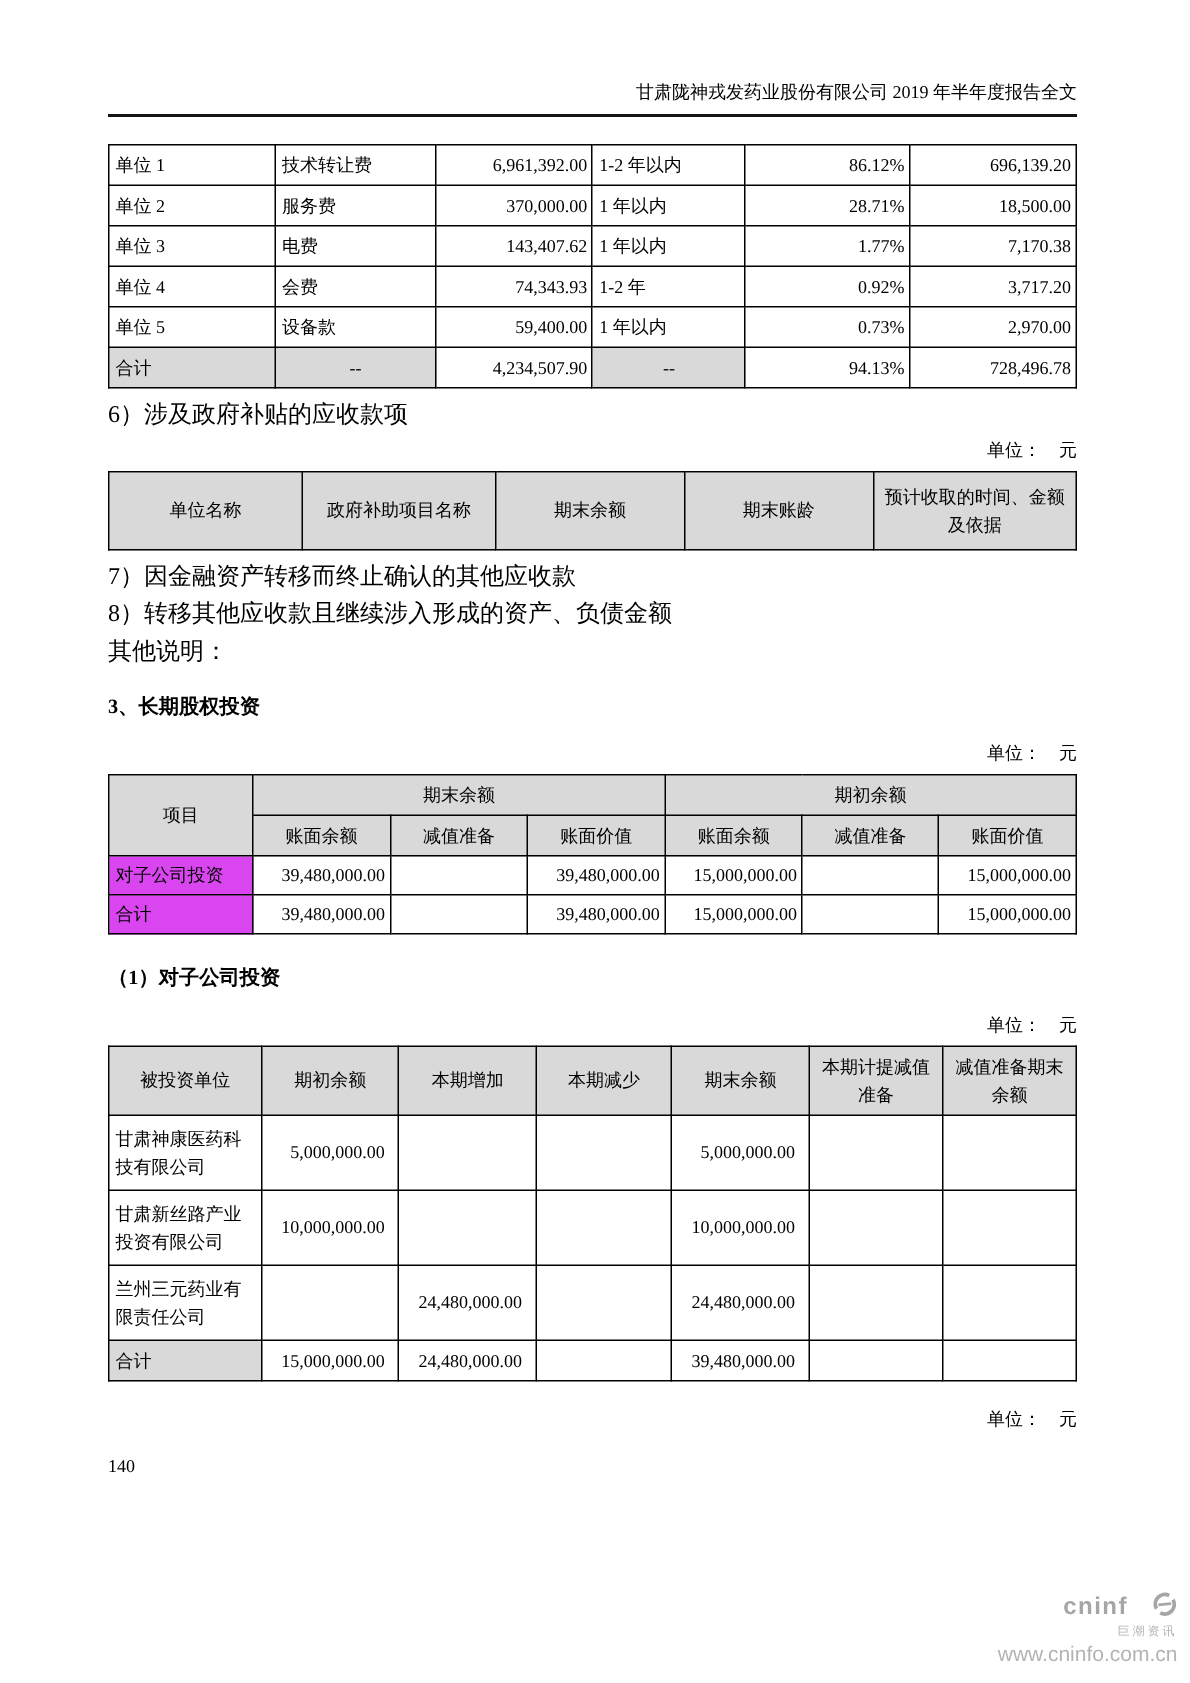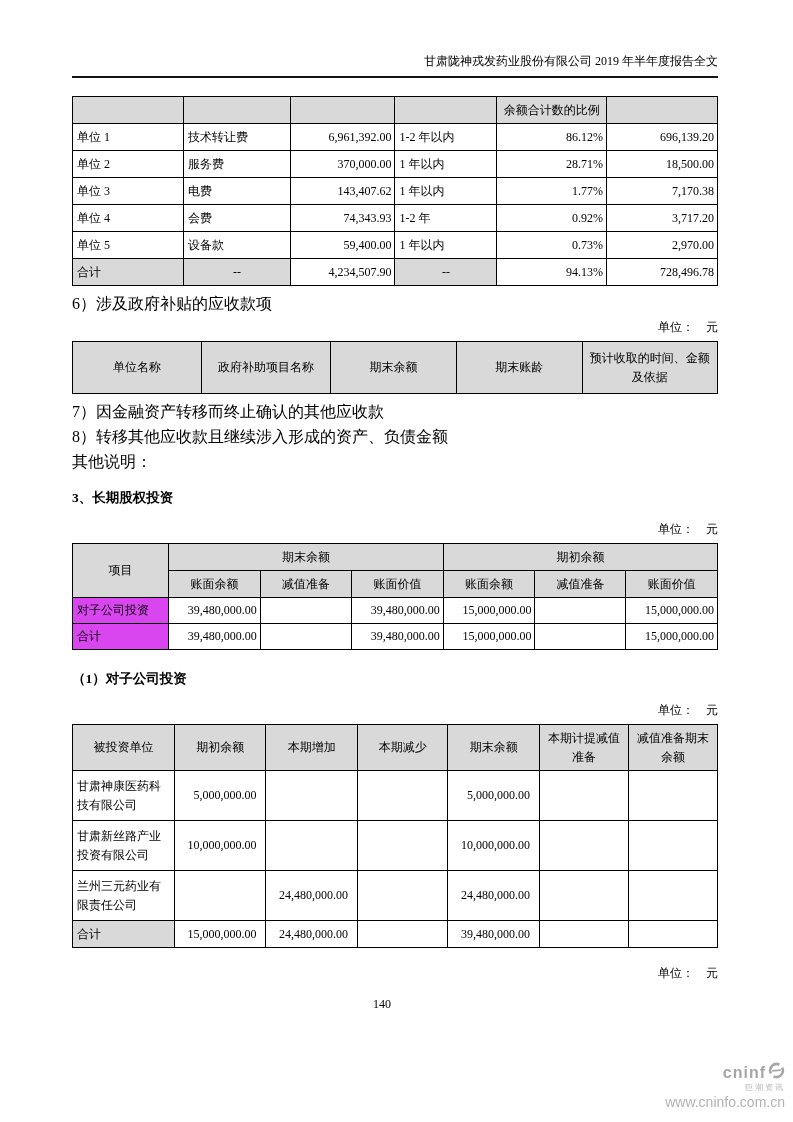--- a/index.html
+++ b/index.html
@@ -21,24 +21,24 @@
   .note{font-size:16px;margin:10px 0 0 0;line-height:15px}
   .unit{font-size:12px;text-align:right;margin:9px 0 6px;line-height:15px}
   .t2 tr{height:52px}
   .h3{font-size:13.5px;font-weight:bold;margin:20px 0 0 0;line-height:17px}
   .t3 tr.hr{height:27px}
   .t3 tr.dr{height:26px}
   .t4 tr.hr{height:46px}
   .t4 tr.dr{height:50px}
   .t4 tr.tot{height:27px}
   .t4 td.r{padding-right:9px}
-  .pagenum{font-size:12px;text-align:center;padding-right:26px;margin-top:16px}
+  .pagenum{font-size:12px;text-align:left;padding-right:26px;margin-top:16px}
   .logo{position:absolute;right:8px;bottom:12px;text-align:right;
         font-family:"Liberation Sans",sans-serif;color:#aaaaaa}
-  .logo .brand-line{display:flex;align-items:center;justify-content:flex-end;gap:2px}
+  .logo .brand-line{display:flex;align-items:center;justify-content:flex-end;gap:16px}
   .logo .brand{font-weight:bold;font-size:16px;letter-spacing:1px;color:#a6a6a6}
   .logo .cn{font-size:8px;letter-spacing:2px;color:#b3b3b3;margin-top:-1px}
   .logo .url{font-size:14px;color:#b3b3b3;margin-top:1px}
 </style>
 </head>
 <body>
 
 <div class="content">
 
   <div class="top-header">
@@ -48,28 +48,20 @@
   <table class="t1">
     <colgroup>
         <col style="width:17.2%">
         <col style="width:16.6%">
         <col style="width:16.2%">
         <col style="width:15.8%">
         <col style="width:17.0%">
         <col style="width:17.2%">
       </colgroup>
     <tbody>
-      <tr>
-        <td class="gray c"></td>
-        <td class="gray c"></td>
-        <td class="gray c"></td>
-        <td class="gray c"></td>
-        <td class="gray c">余额合计数的比例</td>
-        <td class="gray c"></td>
-      </tr>
       <tr>
         <td class="l">单位 1</td>
         <td class="l">技术转让费</td>
         <td class="r">6,961,392.00</td>
         <td class="l">1-2 年以内</td>
         <td class="r">86.12%</td>
         <td class="r">696,139.20</td>
       </tr>
       <tr>
         <td class="l">单位 2</td>

